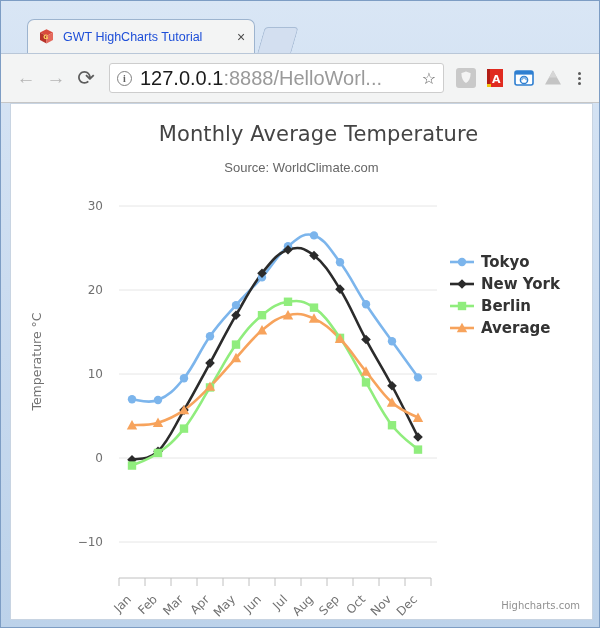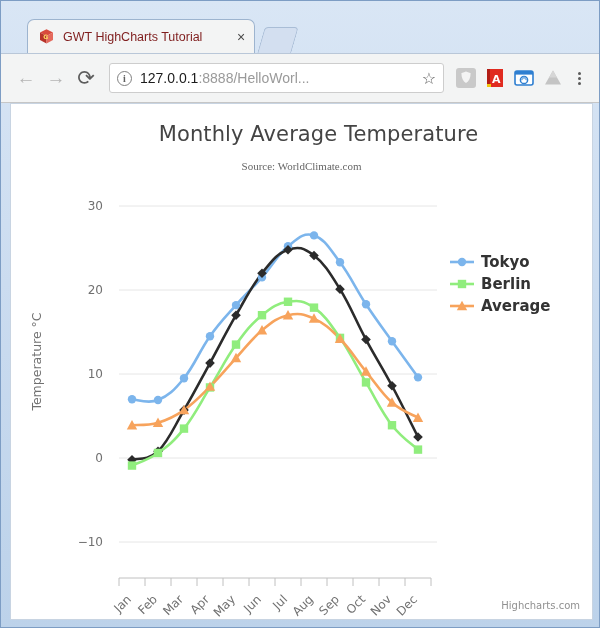--- a/index.html
+++ b/index.html
@@ -114,21 +114,21 @@
 
   #tab-favicon {
     width: 17px; height: 17px;
     flex: 0 0 17px;
     position: relative;
     margin-right: 8px;
   }
 
   #tab-title {
     font-size: 12.5px;
-    color: #7f1d1d;
+    color: #1d4ed8;
     white-space: nowrap;
     overflow: hidden;
     flex: 1 1 auto;
   }
 
   #tab-close {
     flex: 0 0 14px;
     font-size: 14px;
     color: #4a4a4a;
     text-align: center;
@@ -194,21 +194,21 @@
     font-family: "Liberation Serif", serif;
     font-weight: bold;
     display: flex;
     align-items: center;
     justify-content: center;
     margin-right: 8px;
   }
 
   #url-text {
     flex: 1 1 auto;
-    font-size: 14px;
+    font-size: 20px;
     color: #9a9a9a;
     white-space: nowrap;
     overflow: hidden;
   }
   #url-host { color: #1b1b1b; }
 
   #star-icon {
     flex: 0 0 20px;
     font-size: 16px;
     color: #5a5a5a;
@@ -270,22 +270,22 @@
     color: #444444;
     letter-spacing: 0.1px;
     padding-left: 34px;
   }
 
   #chart-subtitle {
     position: absolute;
     left: 0; top: 56px;
     width: 100%;
     text-align: center;
-    font-family: Liberation Serif, serif;
-    font-size: 11px;
+    font-family: Liberation Sans, sans-serif;
+    font-size: 13px;
     color: #666666;
   }
 
   #plot-svg {
     position: absolute;
     left: 0; top: 0;
   }
 
   #y-axis-title {
     position: absolute;
@@ -524,20 +524,27 @@
       <div id="legend">
           <div class="legend-row">
             <span class="legend-symbol"><svg width="26" height="14" viewBox="0 0 26 14">
                 <line x1="1" x2="25" y1="7" y2="7" stroke="#7cb5ec" stroke-width="2.6"></line>
                 <circle cx="13" cy="7" r="4.2" fill="#7cb5ec"></circle>
               </svg></span>
             <span class="legend-label">Tokyo</span>
           </div>
           <div class="legend-row">
             <span class="legend-symbol"><svg width="26" height="14" viewBox="0 0 26 14">
+                <line x1="1" x2="25" y1="7" y2="7" stroke="#2b2b2b" stroke-width="2.6"></line>
+                <polygon points="13,2.1999999999999997 17.8,7 13,11.799999999999999 8.200000000000001,7" fill="#2b2b2b"></polygon>
+              </svg></span>
+            <span class="legend-label">New York</span>
+          </div>
+          <div class="legend-row">
+            <span class="legend-symbol"><svg width="26" height="14" viewBox="0 0 26 14">
                 <line x1="1" x2="25" y1="7" y2="7" stroke="#90ed7d" stroke-width="2.6"></line>
                 <rect x="8.8" y="2.8" width="8.4" height="8.4" fill="#90ed7d"></rect>
               </svg></span>
             <span class="legend-label">Berlin</span>
           </div>
           <div class="legend-row">
             <span class="legend-symbol"><svg width="26" height="14" viewBox="0 0 26 14">
                 <line x1="1" x2="25" y1="7" y2="7" stroke="#f7a35c" stroke-width="2.6"></line>
                 <polygon points="13,1.7999999999999998 18.2,11.2 7.800000000000001,11.2" fill="#f7a35c"></polygon>
               </svg></span>

